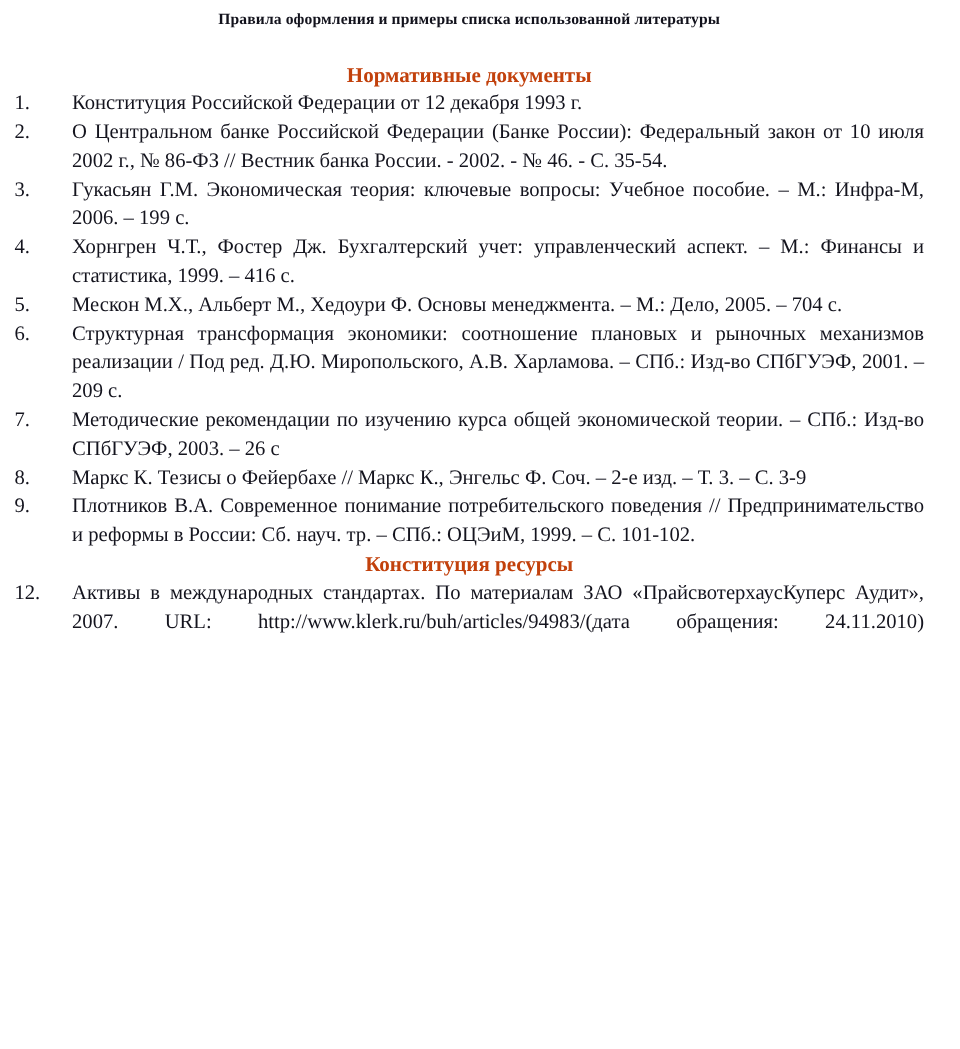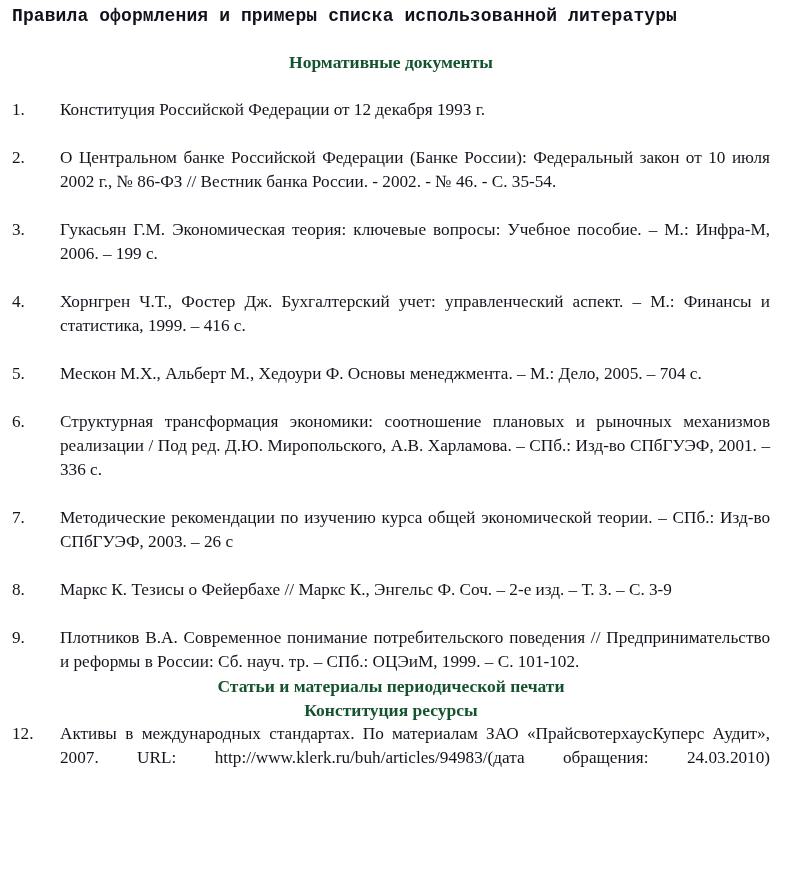--- a/index.html
+++ b/index.html
@@ -16,37 +16,36 @@
     -webkit-font-smoothing: antialiased;
   }
   .page {
     width: 800px;
     height: 874px;
     box-sizing: border-box;
     padding: 4px 30px 0 12px;
     position: relative;
   }
   .doc-title {
-    text-align: left;
+    text-align: center;
     font-weight: bold;
-    font-size: 18px;
+    font-size: 13px;
     line-height: 24px;
     letter-spacing: 0.1px;
     margin: 0 0 22px 0;
     color: #12121c;
-    font-family: Liberation Mono, monospace;
   }
   .section-heading {
     text-align: center;
     font-weight: bold;
     font-size: 17.5px;
     line-height: 24px;
     margin: 0;
     padding: 0;
-    color: #14532d;
+    color: #c2410c;
   }
   .ref-list {
     list-style: none;
     margin: 0;
     padding: 0;
   }
   .ref-item {
     position: relative;
     padding-left: 48px;
     font-size: 17.2px;
@@ -70,21 +69,20 @@
     display: block;
   }
   
   .ref-item.justify-all > .ref-text {
     text-align: justify;
     text-align-last: justify;
   }
   .ref-item.justify-normal > .ref-text {
     text-align: justify;
     text-align-last: left;
-    margin-top: 24px;
   }
 </style>
 </head>
 <body>
 
 <div class="page">
 
   <h1 class="doc-title">Правила оформления и примеры списка использованной литературы</h1>
 
   <div id="sections-container">
@@ -110,45 +108,44 @@
           <li class="ref-item justify-normal">
             <span class="ref-num">4.</span>
             <span class="ref-text">Хорнгрен Ч.Т., Фостер Дж. Бухгалтерский учет: управленческий аспект. – М.: Финансы и статистика, 1999. – 416 с.</span>
           </li>
           <li class="ref-item justify-normal">
             <span class="ref-num">5.</span>
             <span class="ref-text">Мескон М.Х., Альберт М., Хедоури Ф. Основы менеджмента. – М.: Дело, 2005. – 704 с.</span>
           </li>
           <li class="ref-item justify-normal">
             <span class="ref-num">6.</span>
-            <span class="ref-text">Структурная трансформация экономики: соотношение плановых и рыночных механизмов реализации / Под ред. Д.Ю. Миропольского, А.В. Харламова. – СПб.: Изд-во СПбГУЭФ, 2001. – 336 с.</span>
+            <span class="ref-text">Структурная трансформация экономики: соотношение плановых и рыночных механизмов реализации / Под ред. Д.Ю. Миропольского, А.В. Харламова. – СПб.: Изд-во СПбГУЭФ, 2001. – 209 с.</span>
           </li>
           <li class="ref-item justify-normal">
             <span class="ref-num">7.</span>
             <span class="ref-text">Методические рекомендации по изучению курса общей экономической теории. – СПб.: Изд-во СПбГУЭФ, 2003. – 26 с</span>
           </li>
           <li class="ref-item justify-normal">
             <span class="ref-num">8.</span>
             <span class="ref-text">Маркс К. Тезисы о Фейербахе // Маркс К., Энгельс Ф. Соч. – 2-е изд. – Т. 3. – С. 3-9</span>
           </li>
           <li class="ref-item justify-normal">
             <span class="ref-num">9.</span>
             <span class="ref-text">Плотников В.А. Современное понимание потребительского поведения // Предпринимательство и реформы в России: Сб. науч. тр. – СПб.: ОЦЭиМ, 1999. – С. 101-102.</span>
           </li>
         </ul>
       </section>
       <section class="ref-section">
-        <h2 class="section-heading">Статьи и материалы периодической печати</h2>
         <ul class="ref-list">
         </ul>
       </section>
       <section class="ref-section">
         <h2 class="section-heading">Конституция ресурсы</h2>
         <ul class="ref-list">
           <li class="ref-item justify-all">
             <span class="ref-num">12.</span>
-            <span class="ref-text">Активы в международных стандартах. По материалам ЗАО «ПрайсвотерхаусКуперс Аудит», 2007. URL: http://www.klerk.ru/buh/articles/94983/(дата обращения: 24.03.2010)</span>
+            <span class="ref-text">Активы в международных стандартах. По материалам ЗАО «ПрайсвотерхаусКуперс Аудит», 2007. URL: http://www.klerk.ru/buh/articles/94983/(дата обращения: 24.11.2010)</span>
           </li>
         </ul>
       </section>
     </div>
 
 </div>
 
 </body></html>

